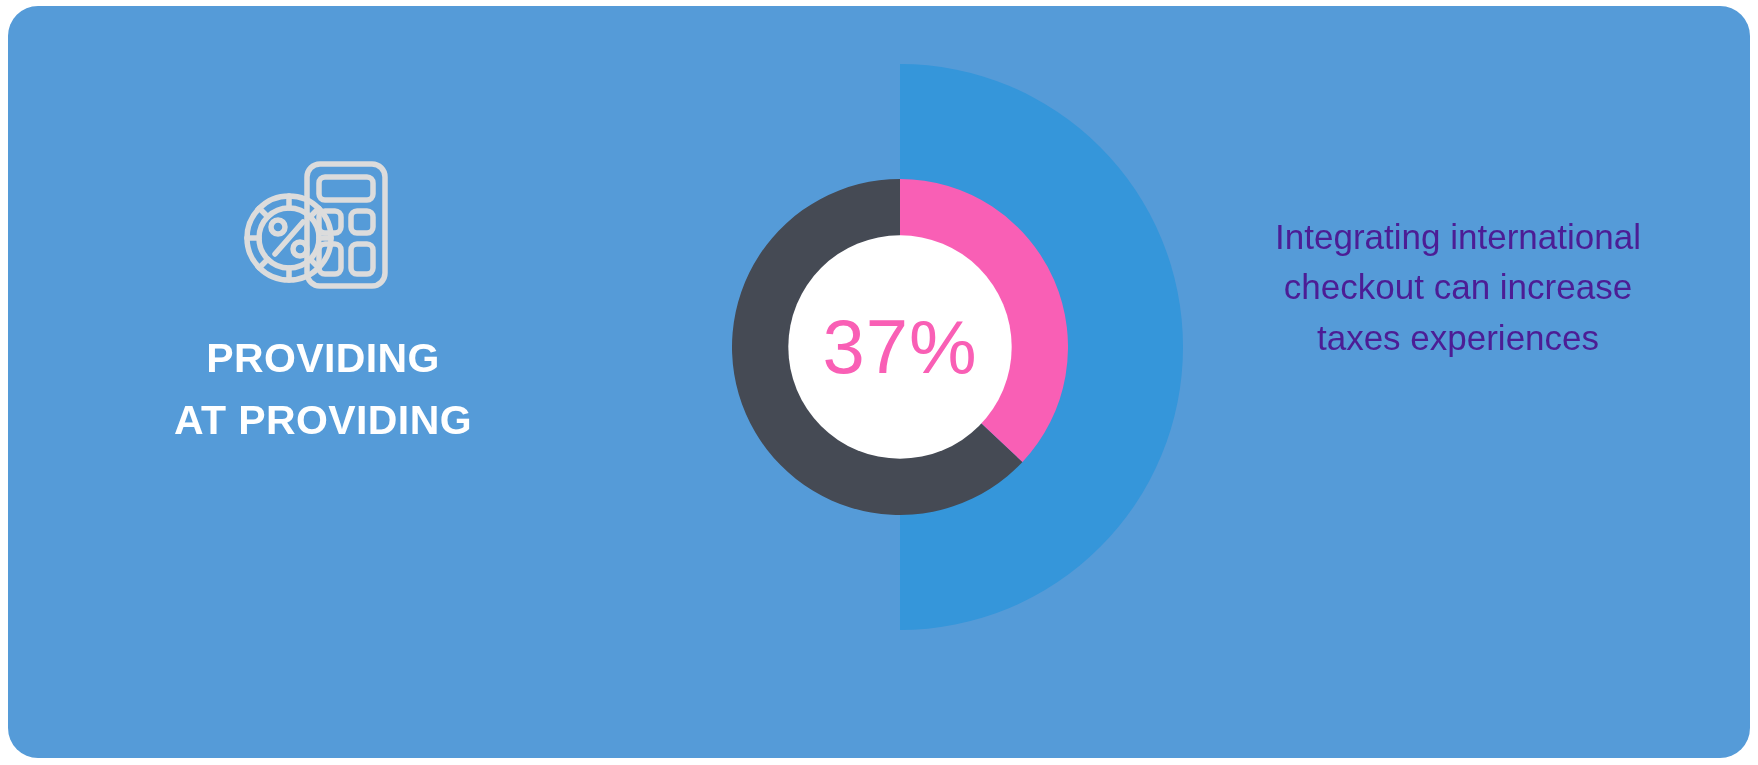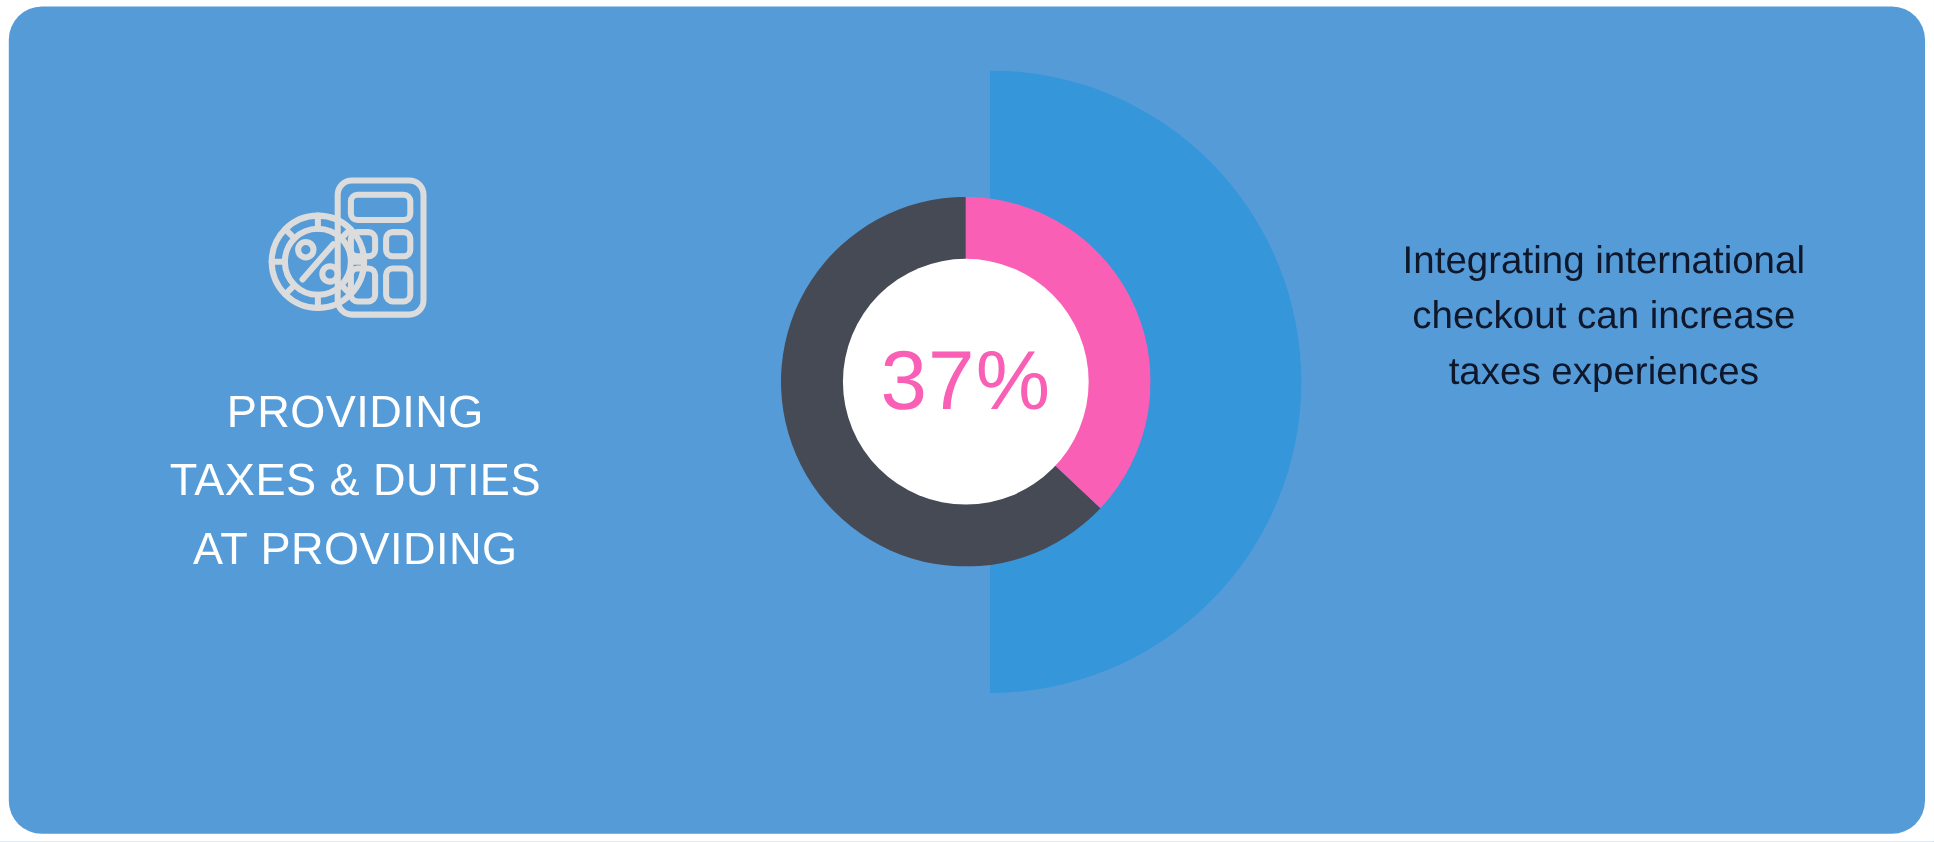--- a/index.html
+++ b/index.html
@@ -59,33 +59,33 @@
   }
   #icon-wrap {
     width: 100%;
     height: 145px;
     display: flex;
     align-items: center;
     justify-content: center;
   }
   #icon-wrap svg { display: block; }
   #left-title {
-    margin-top: 42px;
+    margin-top: 26px;
     color: #ffffff;
     font-size: 41px;
-    font-weight: normal;
+    font-weight: bold;
     line-height: 1.52;
     letter-spacing: 0.4px;
   }
   #left-title .tline { display: block; white-space: nowrap; }
 
   
   #donut-wrap {
     position: absolute;
-    left: 702px;
+    left: 724px;
     top: 173px;
     width: 336px;
     height: 336px;
   }
   #donut-svg { display: block; }
   #donut-center-label {
     position: absolute;
     left: 0;
     top: 0;
     width: 336px;
@@ -100,21 +100,21 @@
     line-height: 1;
   }
 
   
   #right-col {
     position: absolute;
     left: 1215px;
     top: 206px;
     width: 470px;
     text-align: center;
-    color: #0f172a;
+    color: #4c1d95;
     font-size: 35px;
     font-weight: 400;
     line-height: 1.44;
   }
   #right-col .rline { display: block; white-space: nowrap; }
 </style>
 </head>
 <body>
 
 <div id="stage" style="--card-bg: #559bd8; --halo-color: #3596da; --accent: #f95fb5;">
@@ -151,21 +151,20 @@
           <path d="M28.8 103.2 l-8.5 8.5"></path>
 
           <circle cx="39" cy="71" r="7"></circle>
           <circle cx="61" cy="93" r="7"></circle>
           <path d="M64 66 L36 98"></path>
         </svg>
       </div>
 
       <div id="left-title">
         <span class="tline">PROVIDING</span>
-        <span class="tline">TAXES &amp; DUTIES</span>
         <span class="tline">AT PROVIDING</span>
       </div>
 
     </div>
 
     <div id="donut-wrap">
       <svg id="donut-svg" width="336" height="336" viewBox="0 0 336 336">
 
         <path id="slice-remainder" d="M 168 168 L 290.4667294067972 283.0039137960197 A 168 168 0 1 1 167.99999999999997 0 Z" fill="#454a54"></path>
 

